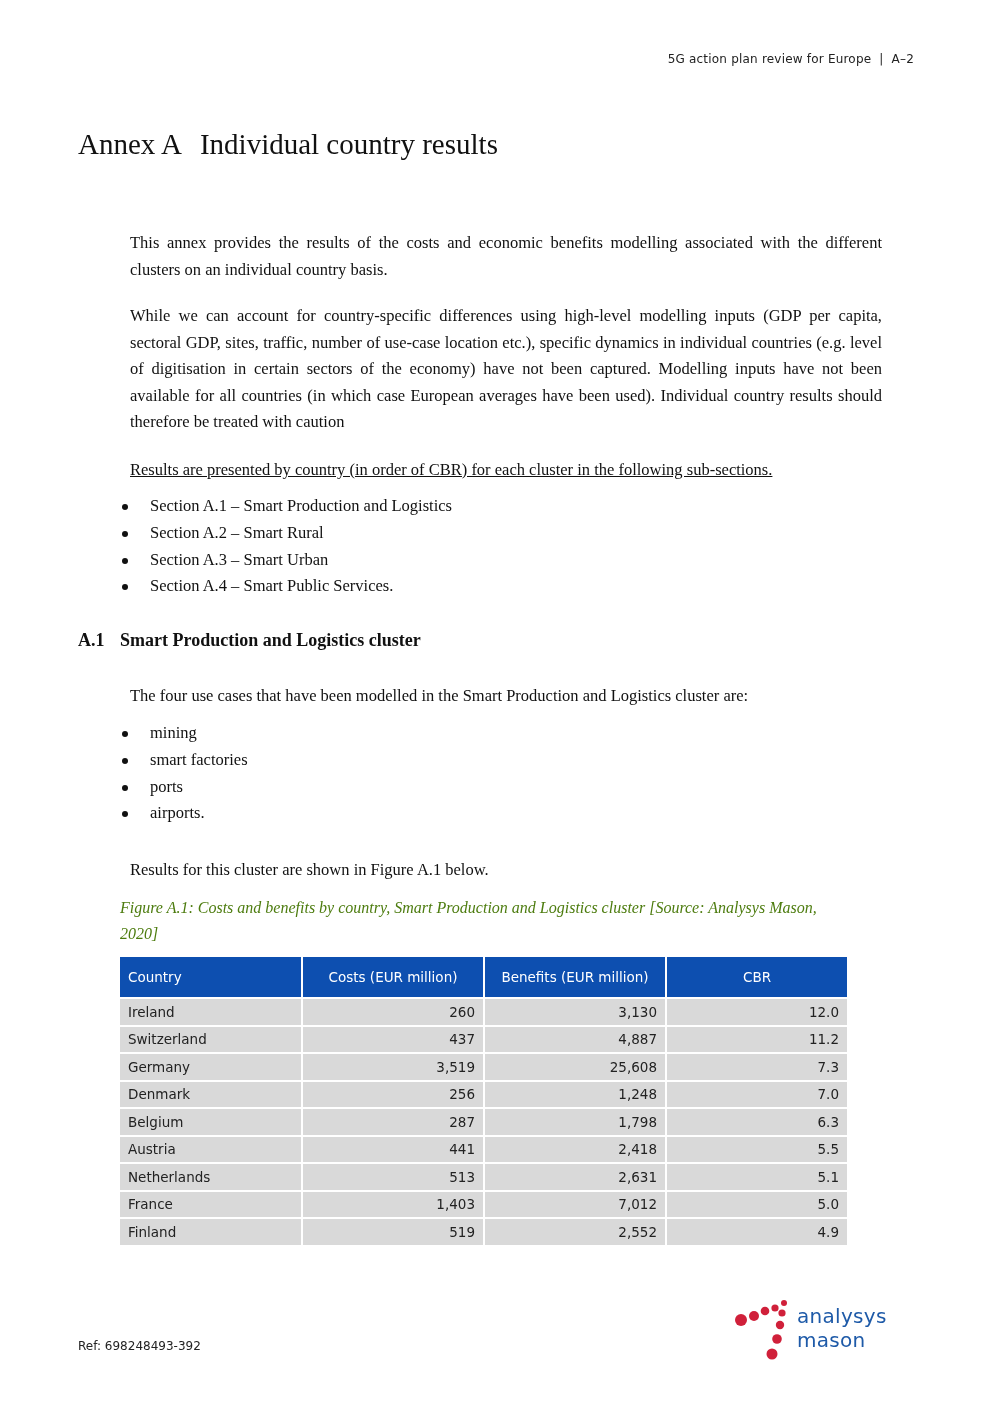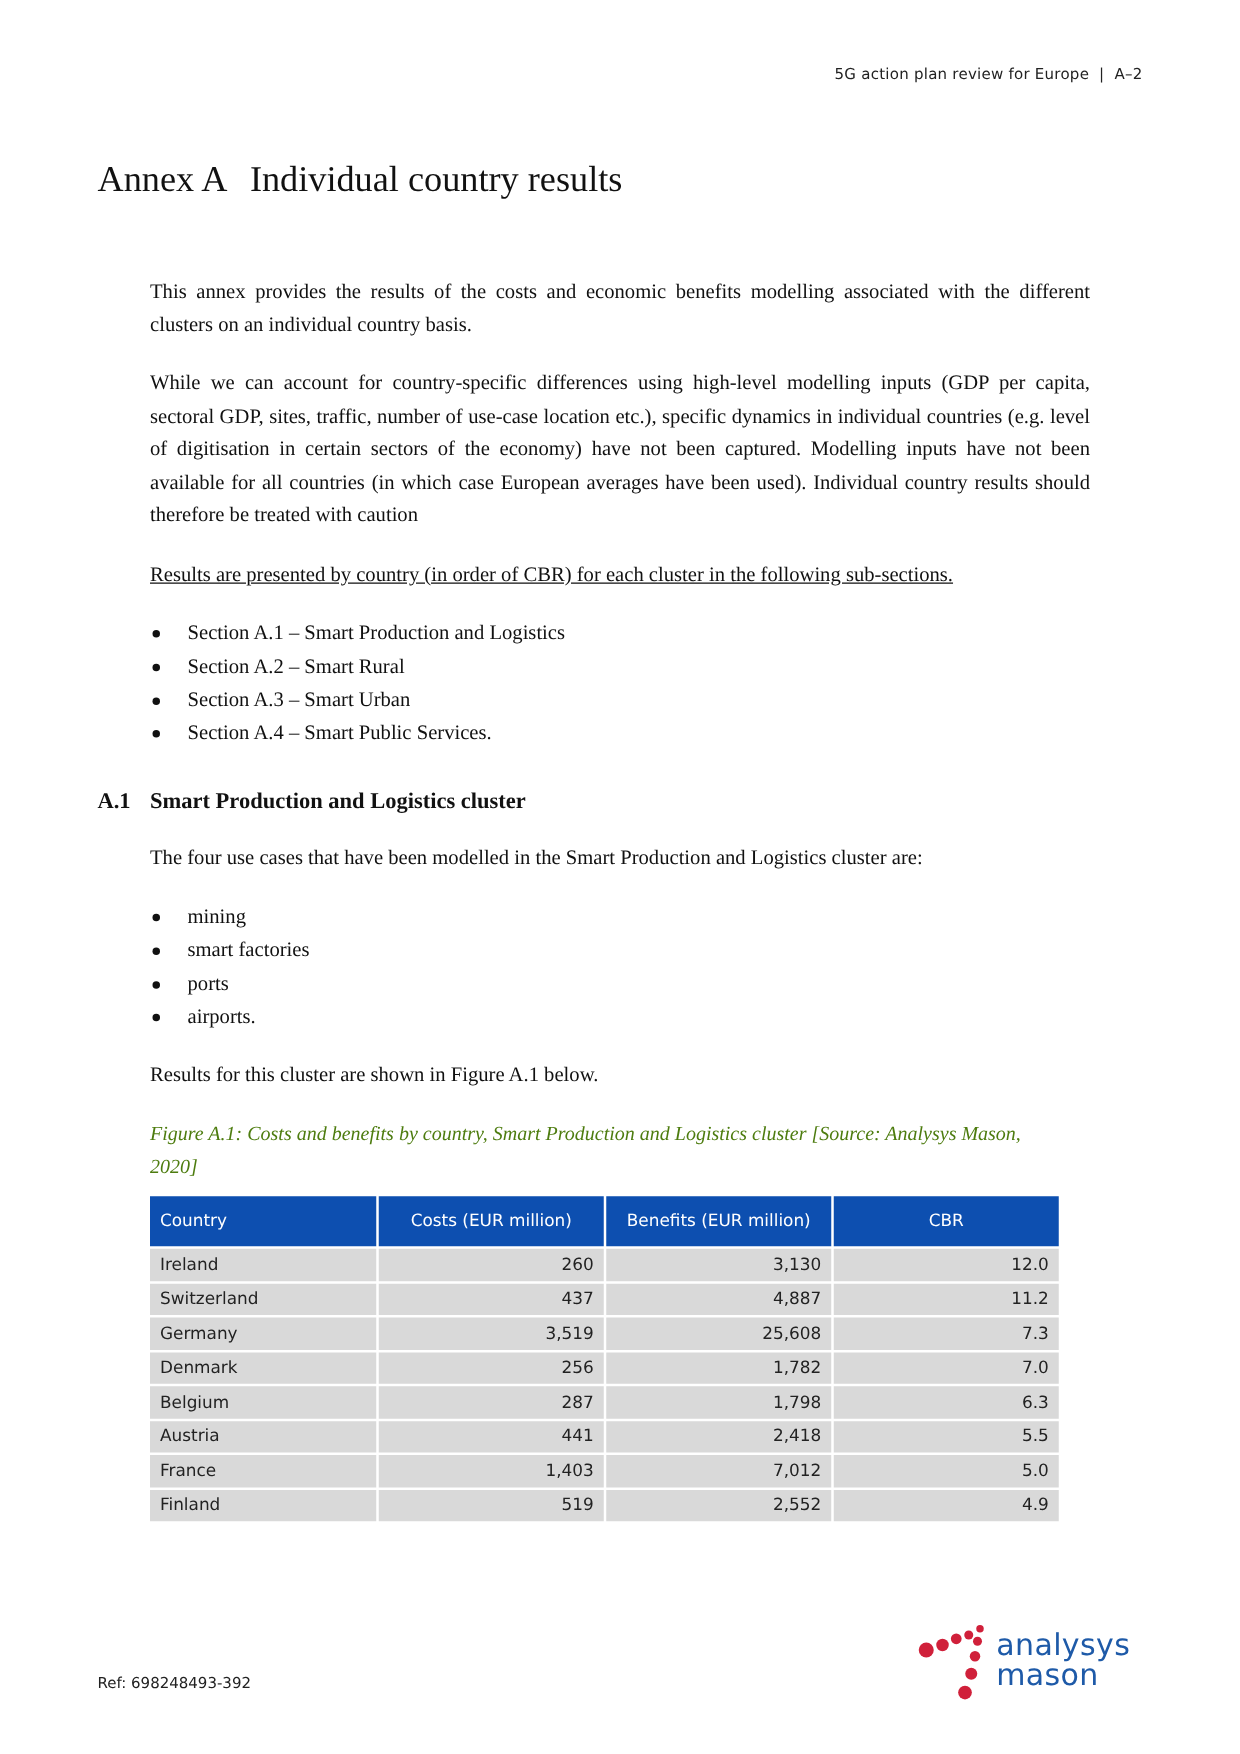--- a/index.html
+++ b/index.html
@@ -10,21 +10,21 @@
     }
     .header-run .sep { margin: 0 8px; }
     .annex-title {
       position: absolute; left: 78px; top: 128px;
       font-family: "Liberation Serif", serif; font-size: 29px; font-weight: normal; color: #111; margin: 0;
     }
     .annex-title .num { margin-right: 18px; }
     .body-text {
       position: absolute; left: 120px; width: 752px;
       font-family: "Liberation Serif", serif; font-size: 16.5px; line-height: 26.5px;
-      text-align: justify; color: #111; margin: 0;
+      text-align: justify; color: #111; margin: 10px;
     }
     .bullets {
       position: absolute; left: 120px; margin: 0; padding: 0; list-style: none;
       font-family: "Liberation Serif", serif; font-size: 16.5px; line-height: 26.8px; color: #111;
     }
     .bullets li { position: relative; padding-left: 30px; }
     .bullets li .dot {
       position: absolute; left: 2px; top: 11px; width: 6px; height: 6px; border-radius: 50%; background: #111;
     }
     .section-heading {
@@ -54,21 +54,21 @@
     .col-costs { width: 164px; }
     .col-benefits { width: 164px; }
     .col-cbr { width: 164px; }
     .footer-ref {
       position: absolute; left: 78px; top: 1339px;
       font-family: "DejaVu Sans", sans-serif; font-size: 12px; color: #222;
     }
     .logo { position: absolute; left: 732px; top: 1298px; width: 190px; height: 64px; }
     .logo .wordmark {
       position: absolute; left: 65px; top: 6px;
-      font-family: "DejaVu Sans", sans-serif; font-size: 24px; line-height: 24px; color: #1e5aa8; letter-spacing: 0.3px;
+      font-family: "DejaVu Sans", sans-serif; font-size: 20px; line-height: 24px; color: #1e5aa8; letter-spacing: 0.3px;
     }
   </style>
 </head>
 <body>
 
 <div class="header-run">
   <span>5G action plan review for Europe</span><span class="sep">|</span><span>A–2</span>
 </div>
 
 <h1 class="annex-title">
@@ -127,34 +127,40 @@
     </tr>
     <tr>
       <td class="first">Germany</td>
       <td>3,519</td>
       <td>25,608</td>
       <td>7.3</td>
     </tr>
     <tr>
       <td class="first">Denmark</td>
       <td>256</td>
-      <td>1,782</td>
+      <td>1,248</td>
       <td>7.0</td>
     </tr>
     <tr>
       <td class="first">Belgium</td>
       <td>287</td>
       <td>1,798</td>
       <td>6.3</td>
     </tr>
     <tr>
       <td class="first">Austria</td>
       <td>441</td>
       <td>2,418</td>
       <td>5.5</td>
+    </tr>
+    <tr>
+      <td class="first">Netherlands</td>
+      <td>513</td>
+      <td>2,631</td>
+      <td>5.1</td>
     </tr>
     <tr>
       <td class="first">France</td>
       <td>1,403</td>
       <td>7,012</td>
       <td>5.0</td>
     </tr>
     <tr>
       <td class="first">Finland</td>
       <td>519</td>

